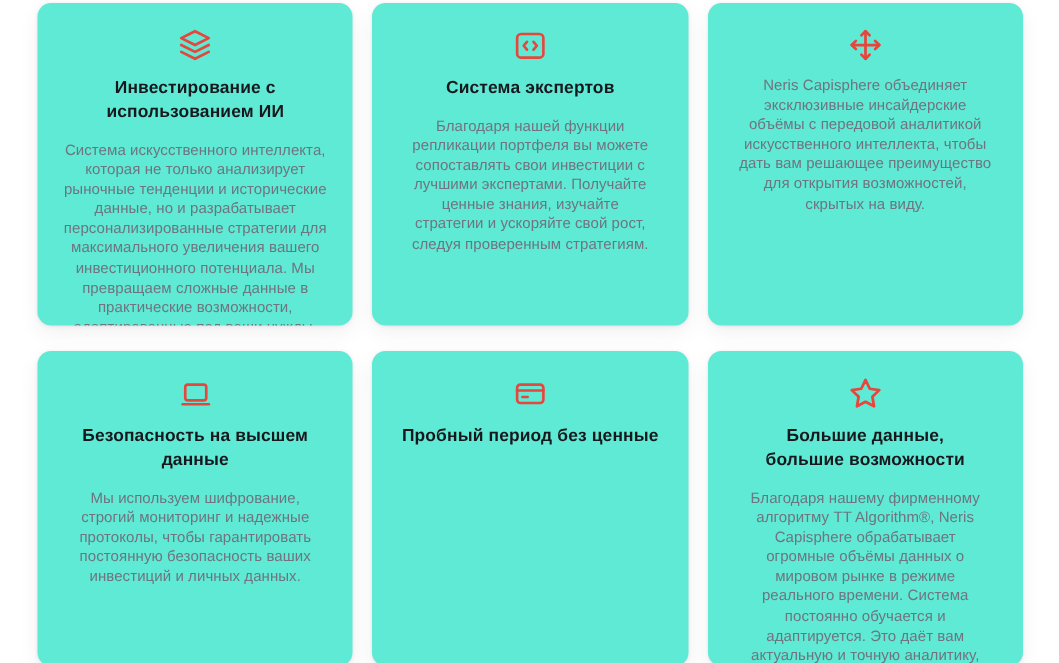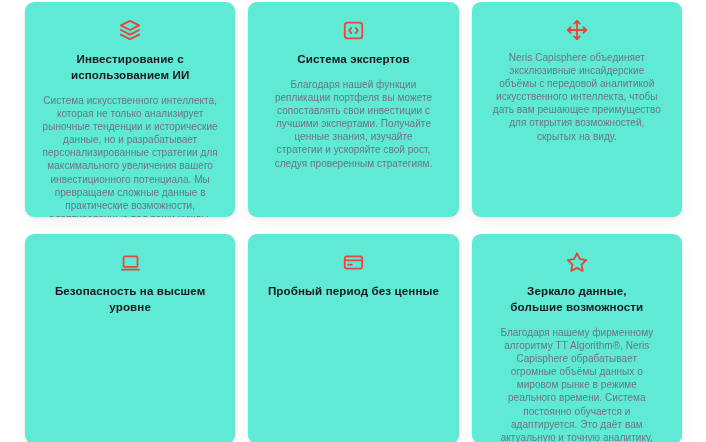--- a/index.html
+++ b/index.html
@@ -129,37 +129,38 @@
     <p class="card-body">Neris Capisphere объединяет эксклюзивные инсайдерские объёмы с передовой аналитикой искусственного интеллекта, чтобы дать вам решающее преимущество для открытия возможностей, скрытых на виду.</p>
   </div>
 
   <div class="feature-card c4">
     <span class="card-icon">
       <svg width="21" height="21" viewBox="0 0 24 24" fill="none" stroke="#e8453c" stroke-width="2" stroke-linecap="round" stroke-linejoin="round">
         <rect x="4" y="5" width="16" height="12" rx="2"></rect>
         <line x1="2" y1="20" x2="22" y2="20"></line>
       </svg>
     </span>
-    <h3 class="card-title">Безопасность на высшем уровне</h3>
+    <h3 class="card-title">Безопасность на высшем данные</h3>
+    <p class="card-body">Мы используем шифрование, строгий мониторинг и надежные протоколы, чтобы гарантировать постоянную безопасность ваших инвестиций и личных данных.</p>
   </div>
 
   <div class="feature-card c5">
     <span class="card-icon">
       <svg width="21" height="21" viewBox="0 0 24 24" fill="none" stroke="#e8453c" stroke-width="2" stroke-linecap="round" stroke-linejoin="round">
         <rect x="2" y="5" width="20" height="14" rx="2.5"></rect>
         <line x1="2" y1="9.5" x2="22" y2="9.5"></line>
         <line x1="6" y1="14.5" x2="10" y2="14.5"></line>
       </svg>
     </span>
     <h3 class="card-title">Пробный период без ценные</h3>
   </div>
 
   <div class="feature-card c6">
     <span class="card-icon">
       <svg width="22" height="22" viewBox="0 0 24 24" fill="none" stroke="#e8453c" stroke-width="2" stroke-linecap="round" stroke-linejoin="round">
         <polygon points="12 2.5 15.1 8.9 22 9.9 17 14.8 18.2 21.7 12 18.4 5.8 21.7 7 14.8 2 9.9 8.9 8.9 12 2.5"></polygon>
       </svg>
     </span>
-    <h3 class="card-title">Зеркало данные, большие возможности</h3>
+    <h3 class="card-title">Большие данные, большие возможности</h3>
     <p class="card-body">Благодаря нашему фирменному алгоритму TT Algorithm®, Neris Capisphere обрабатывает огромные объёмы данных о мировом рынке в режиме реального времени. Система постоянно обучается и адаптируется. Это даёт вам актуальную и точную аналитику, направленную на достижение оптимальных результатов.</p>
   </div>
 
 </div>
 
 </body></html>

